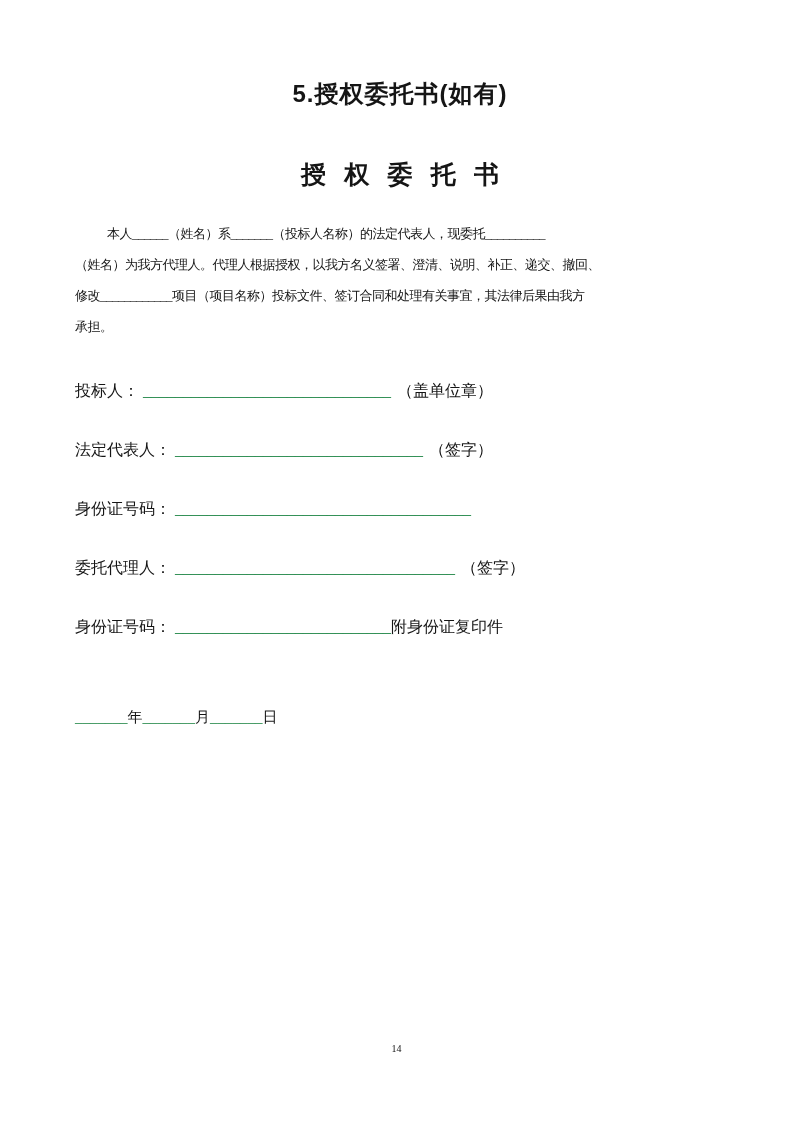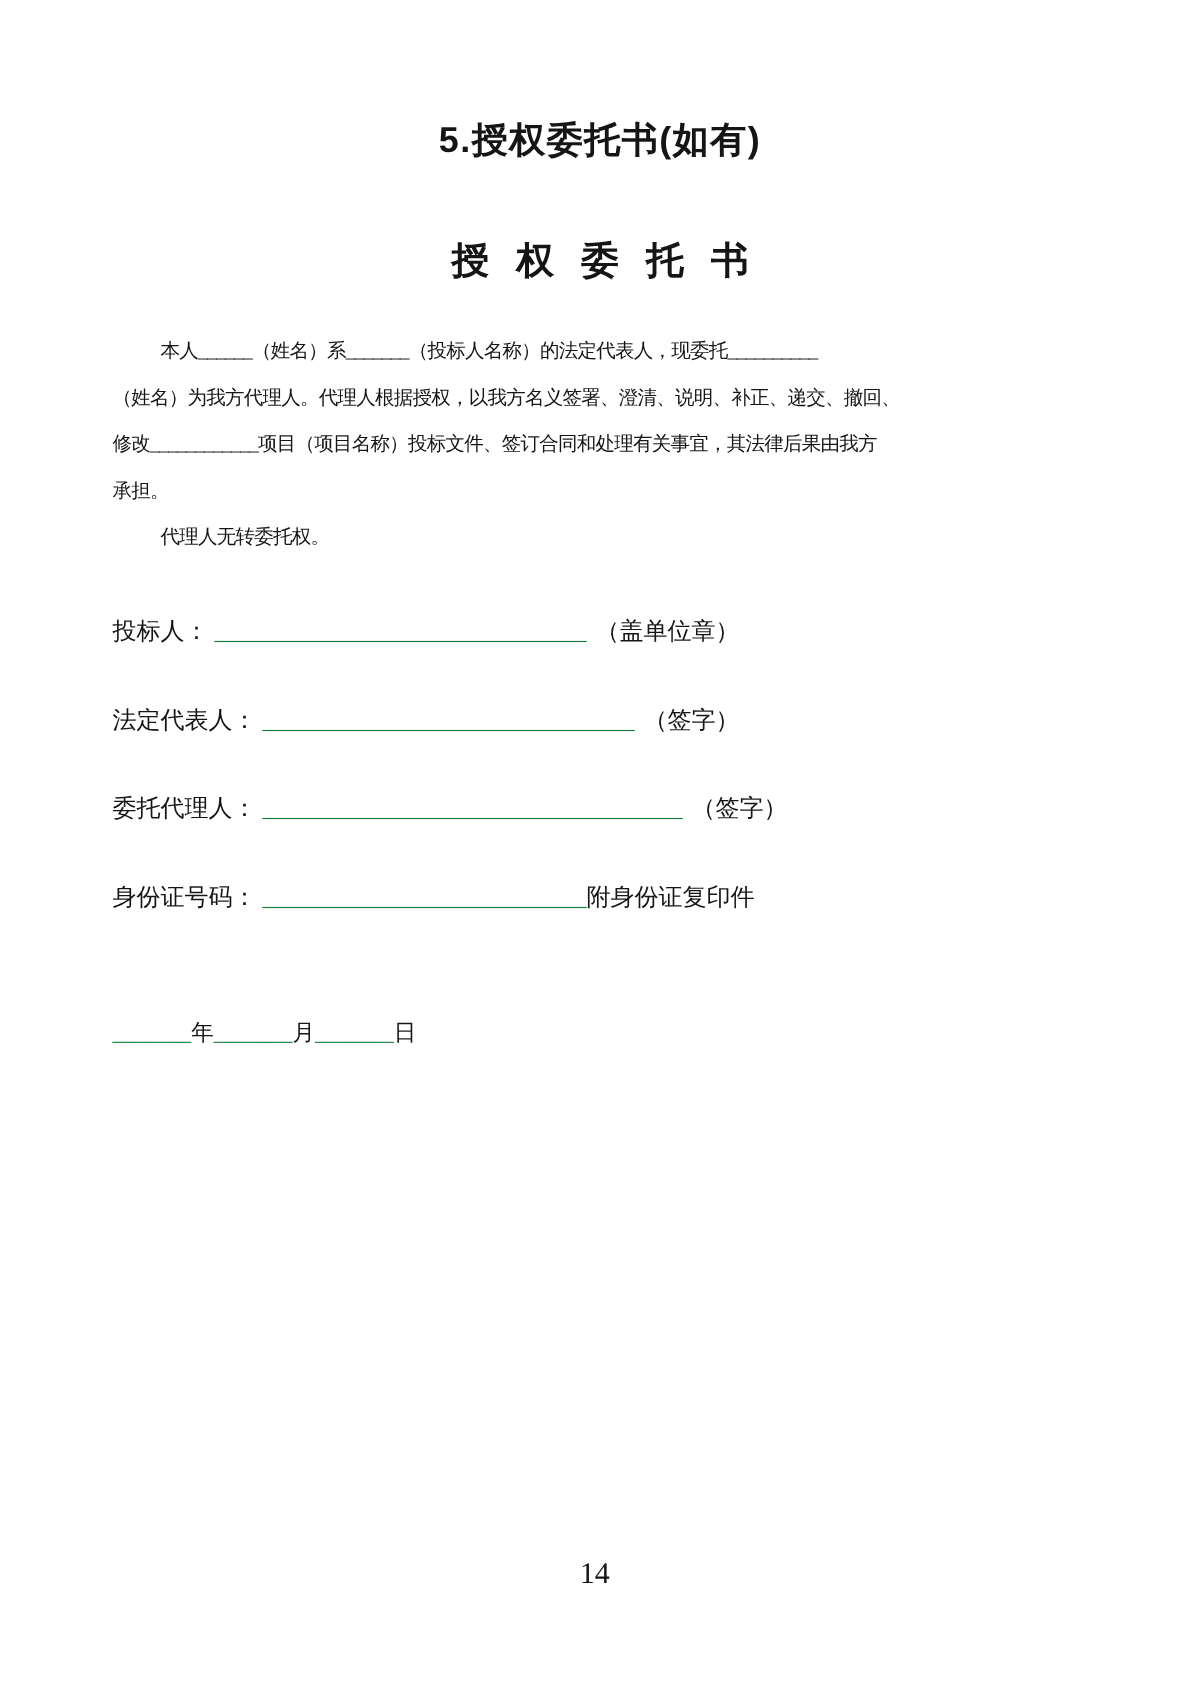--- a/index.html
+++ b/index.html
@@ -65,52 +65,54 @@
     line-height: 21px;
     white-space: nowrap;
   }
   .date-line .blank { margin: 0; }
   .page-number {
     position: absolute;
     top: 1040px;
     left: 0;
     right: 0;
     text-align: center;
-    font-size: 20px;
+    font-size: 10px;
     line-height: 18px;
   }
 </style>
 </head>
 <body>
 
 <div class="page">
   <div class="content">
 
     <h1 class="section-title">5.授权委托书(如有)</h1>
 
     <h2 class="document-title">授 权 委 托 书</h2>
 
     <div class="paragraph">
       <div class="para-line indent">本人______（姓名）系_______（投标人名称）的法定代表人，现委托__________</div>
       <div class="para-line">（姓名）为我方代理人。代理人根据授权，以我方名义签署、澄清、说明、补正、递交、撤回、</div>
       <div class="para-line">修改____________项目（项目名称）投标文件、签订合同和处理有关事宜，其法律后果由我方</div>
       <div class="para-line">承担。</div>
-      <div class="para-line indent">代理人无转委托权。</div>
     </div>
 
     <div class="fields">
 
       <div class="field-row">
         <span>投标人：</span><span class="blank">_______________________________</span><span>（盖单位章）</span>
       </div>
 
       <div class="field-row">
         <span>法定代表人：</span><span class="blank">_______________________________</span><span>（签字）</span>
       </div>
 
+      <div class="field-row">
+        <span>身份证号码：</span><span class="blank">_____________________________________</span><span></span>
+      </div>
 
       <div class="field-row">
         <span>委托代理人：</span><span class="blank">___________________________________</span><span>（签字）</span>
       </div>
 
       <div class="field-row">
         <span>身份证号码：</span><span class="blank tight">___________________________</span><span>附身份证复印件</span>
       </div>
 
     </div>

